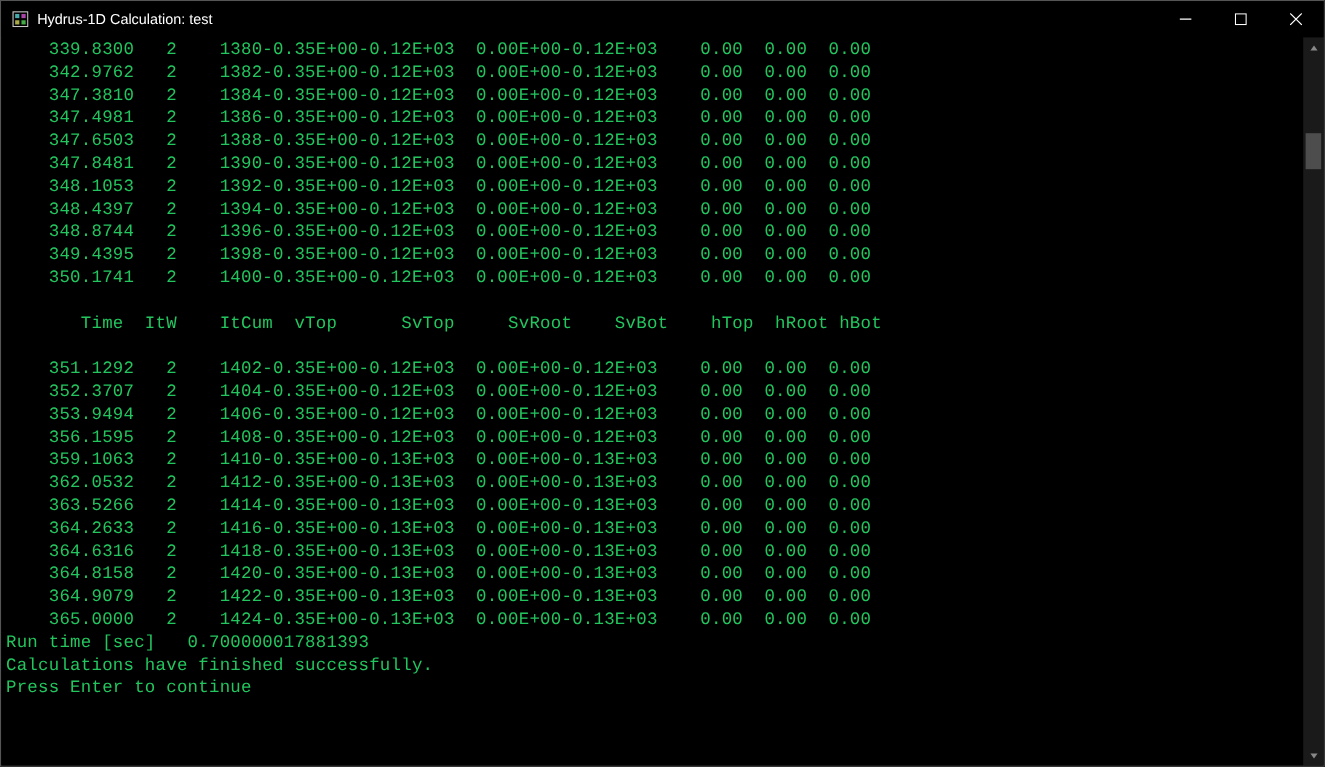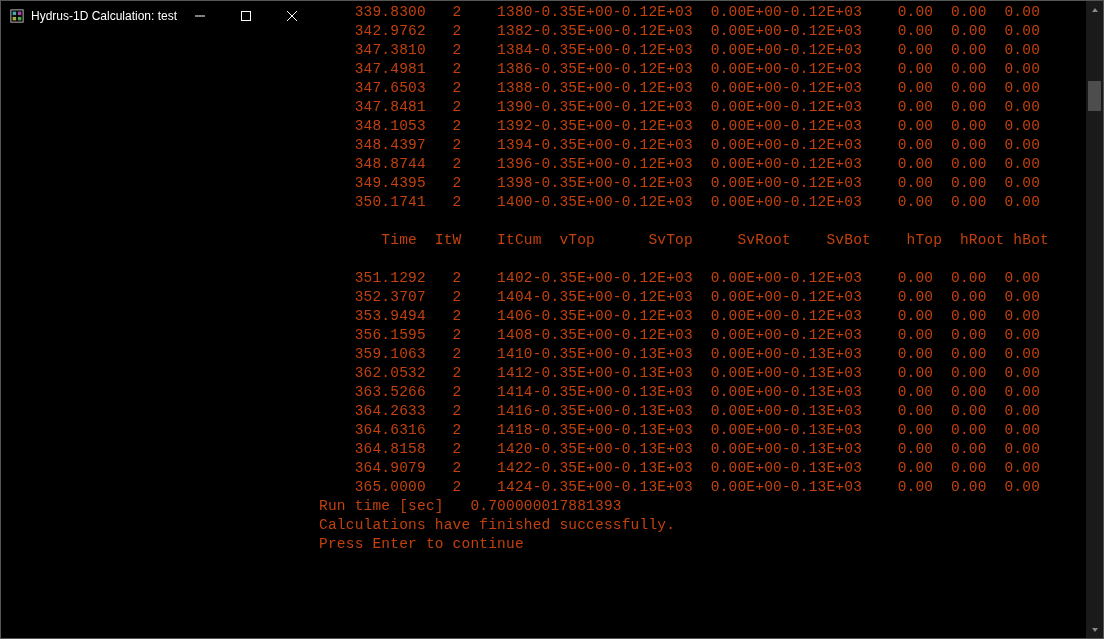--- a/index.html
+++ b/index.html
@@ -12,21 +12,21 @@
       font-family: Consolas, "Courier New", monospace;
       font-size: 14px;
       overflow: hidden;
     }
     .window {
       width: 1104px;
       height: 639px;
       background: #000;
       border: 1px solid #555;
       display: flex;
-      flex-direction: row;
+      flex-direction: column;
     }
     .titlebar {
       height: 30px;
       background: #000;
       display: flex;
       align-items: center;
       justify-content: space-between;
       color: #fff;
       font-family: "Segoe UI", Tahoma, sans-serif;
       font-size: 12px;
@@ -62,21 +62,21 @@
       color: #fff;
     }
     .content-area {
       flex: 1;
       display: flex;
       overflow: hidden;
     }
     .console {
       flex: 1;
       background: #000;
-      color: #c2410c;
+      color: #22c55e;
       padding: 2px 4px;
       white-space: pre;
       overflow: hidden;
       line-height: 19px;
       font-size: 14.5px;
       letter-spacing: 0.2px;
     }
     .scrollbar {
       width: 17px;
       background: #1a1a1a;

